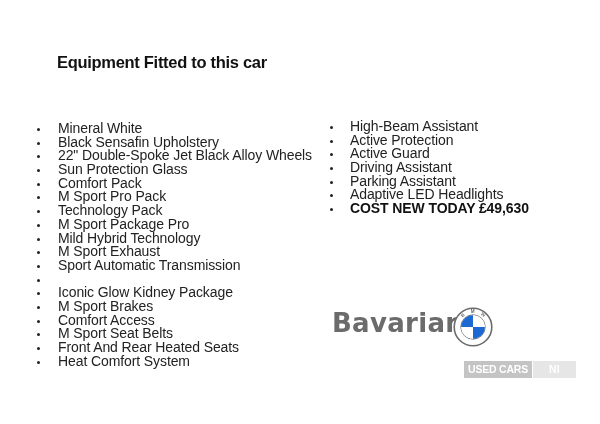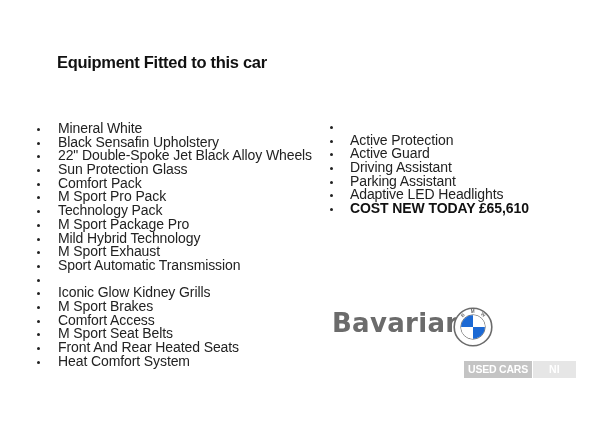--- a/index.html
+++ b/index.html
@@ -127,36 +127,36 @@
   <li><span class="bullet"></span><span>22" Double-Spoke Jet Black Alloy Wheels</span></li>
   <li><span class="bullet"></span><span>Sun Protection Glass</span></li>
   <li><span class="bullet"></span><span>Comfort Pack</span></li>
   <li><span class="bullet"></span><span>M Sport Pro Pack</span></li>
   <li><span class="bullet"></span><span>Technology Pack</span></li>
   <li><span class="bullet"></span><span>M Sport Package Pro</span></li>
   <li><span class="bullet"></span><span>Mild Hybrid Technology</span></li>
   <li><span class="bullet"></span><span>M Sport Exhaust</span></li>
   <li><span class="bullet"></span><span>Sport Automatic Transmission</span></li>
   <li><span class="bullet"></span></li>
-  <li><span class="bullet"></span><span>Iconic Glow Kidney Grills</span></li>
+  <li><span class="bullet"></span><span>Iconic Glow Kidney Package</span></li>
   <li><span class="bullet"></span><span>M Sport Brakes</span></li>
   <li><span class="bullet"></span><span>Comfort Access</span></li>
   <li><span class="bullet"></span><span>M Sport Seat Belts</span></li>
   <li><span class="bullet"></span><span>Front And Rear Heated Seats</span></li>
   <li><span class="bullet"></span><span>Heat Comfort System</span></li>
 </ul>
 
 <ul class="feature-list right">
-  <li><span class="bullet"></span></li>
+  <li><span class="bullet"></span><span>High-Beam Assistant</span></li>
   <li><span class="bullet"></span><span>Active Protection</span></li>
   <li><span class="bullet"></span><span>Active Guard</span></li>
   <li><span class="bullet"></span><span>Driving Assistant</span></li>
   <li><span class="bullet"></span><span>Parking Assistant</span></li>
   <li><span class="bullet"></span><span>Adaptive LED Headlights</span></li>
-  <li class="bold"><span class="bullet"></span><span>COST NEW TODAY £65,610</span></li>
+  <li class="bold"><span class="bullet"></span><span>COST NEW TODAY £49,630</span></li>
 </ul>
 
 <div class="brand">
   <span class="brand-wordmark">Bavarian</span>
   <svg class="bmw-logo" viewBox="0 0 40 40" xmlns="http://www.w3.org/2000/svg">
     <circle cx="20" cy="20" r="18.8" fill="#ffffff" stroke="#6b6b6b" stroke-width="1.6"></circle>
     <circle cx="20" cy="20" r="12.2" fill="none" stroke="#6b6b6b" stroke-width="0.9"></circle>
     <path d="M20 20 L20 8.2 A11.8 11.8 0 0 1 31.8 20 Z" fill="#ffffff"></path>
     <path d="M20 20 L31.8 20 A11.8 11.8 0 0 1 20 31.8 Z" fill="#1c69d4"></path>
     <path d="M20 20 L20 31.8 A11.8 11.8 0 0 1 8.2 20 Z" fill="#ffffff"></path>

